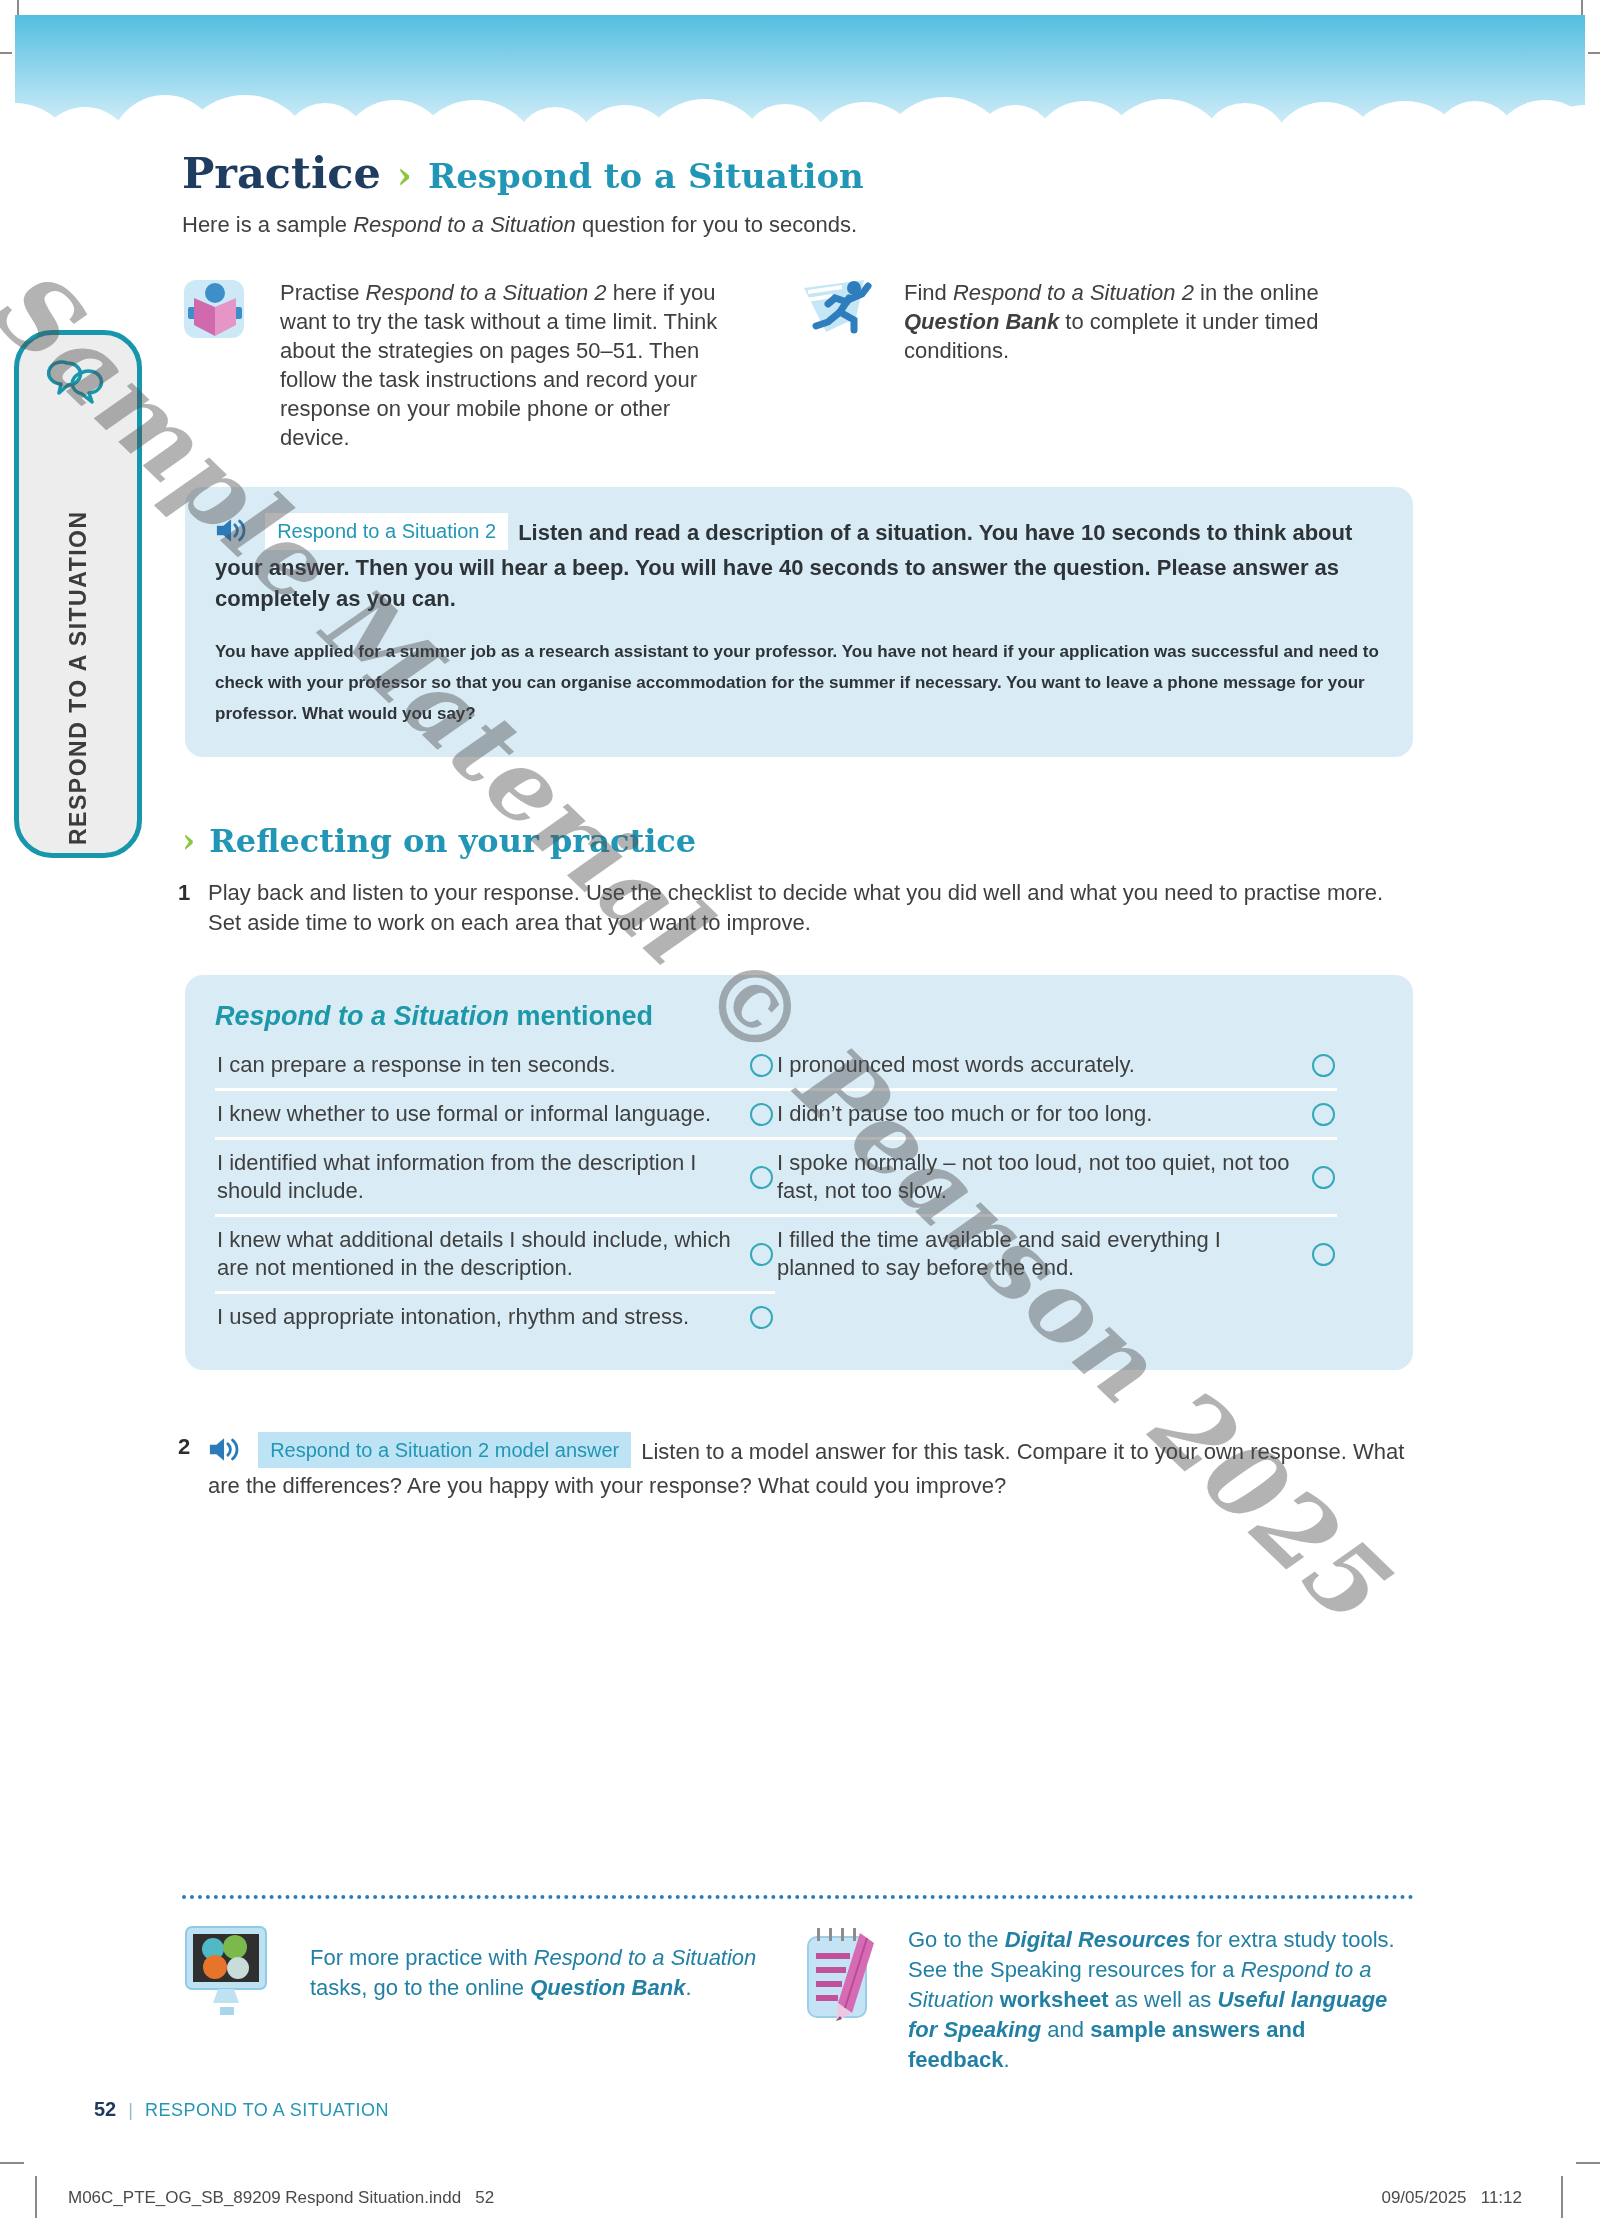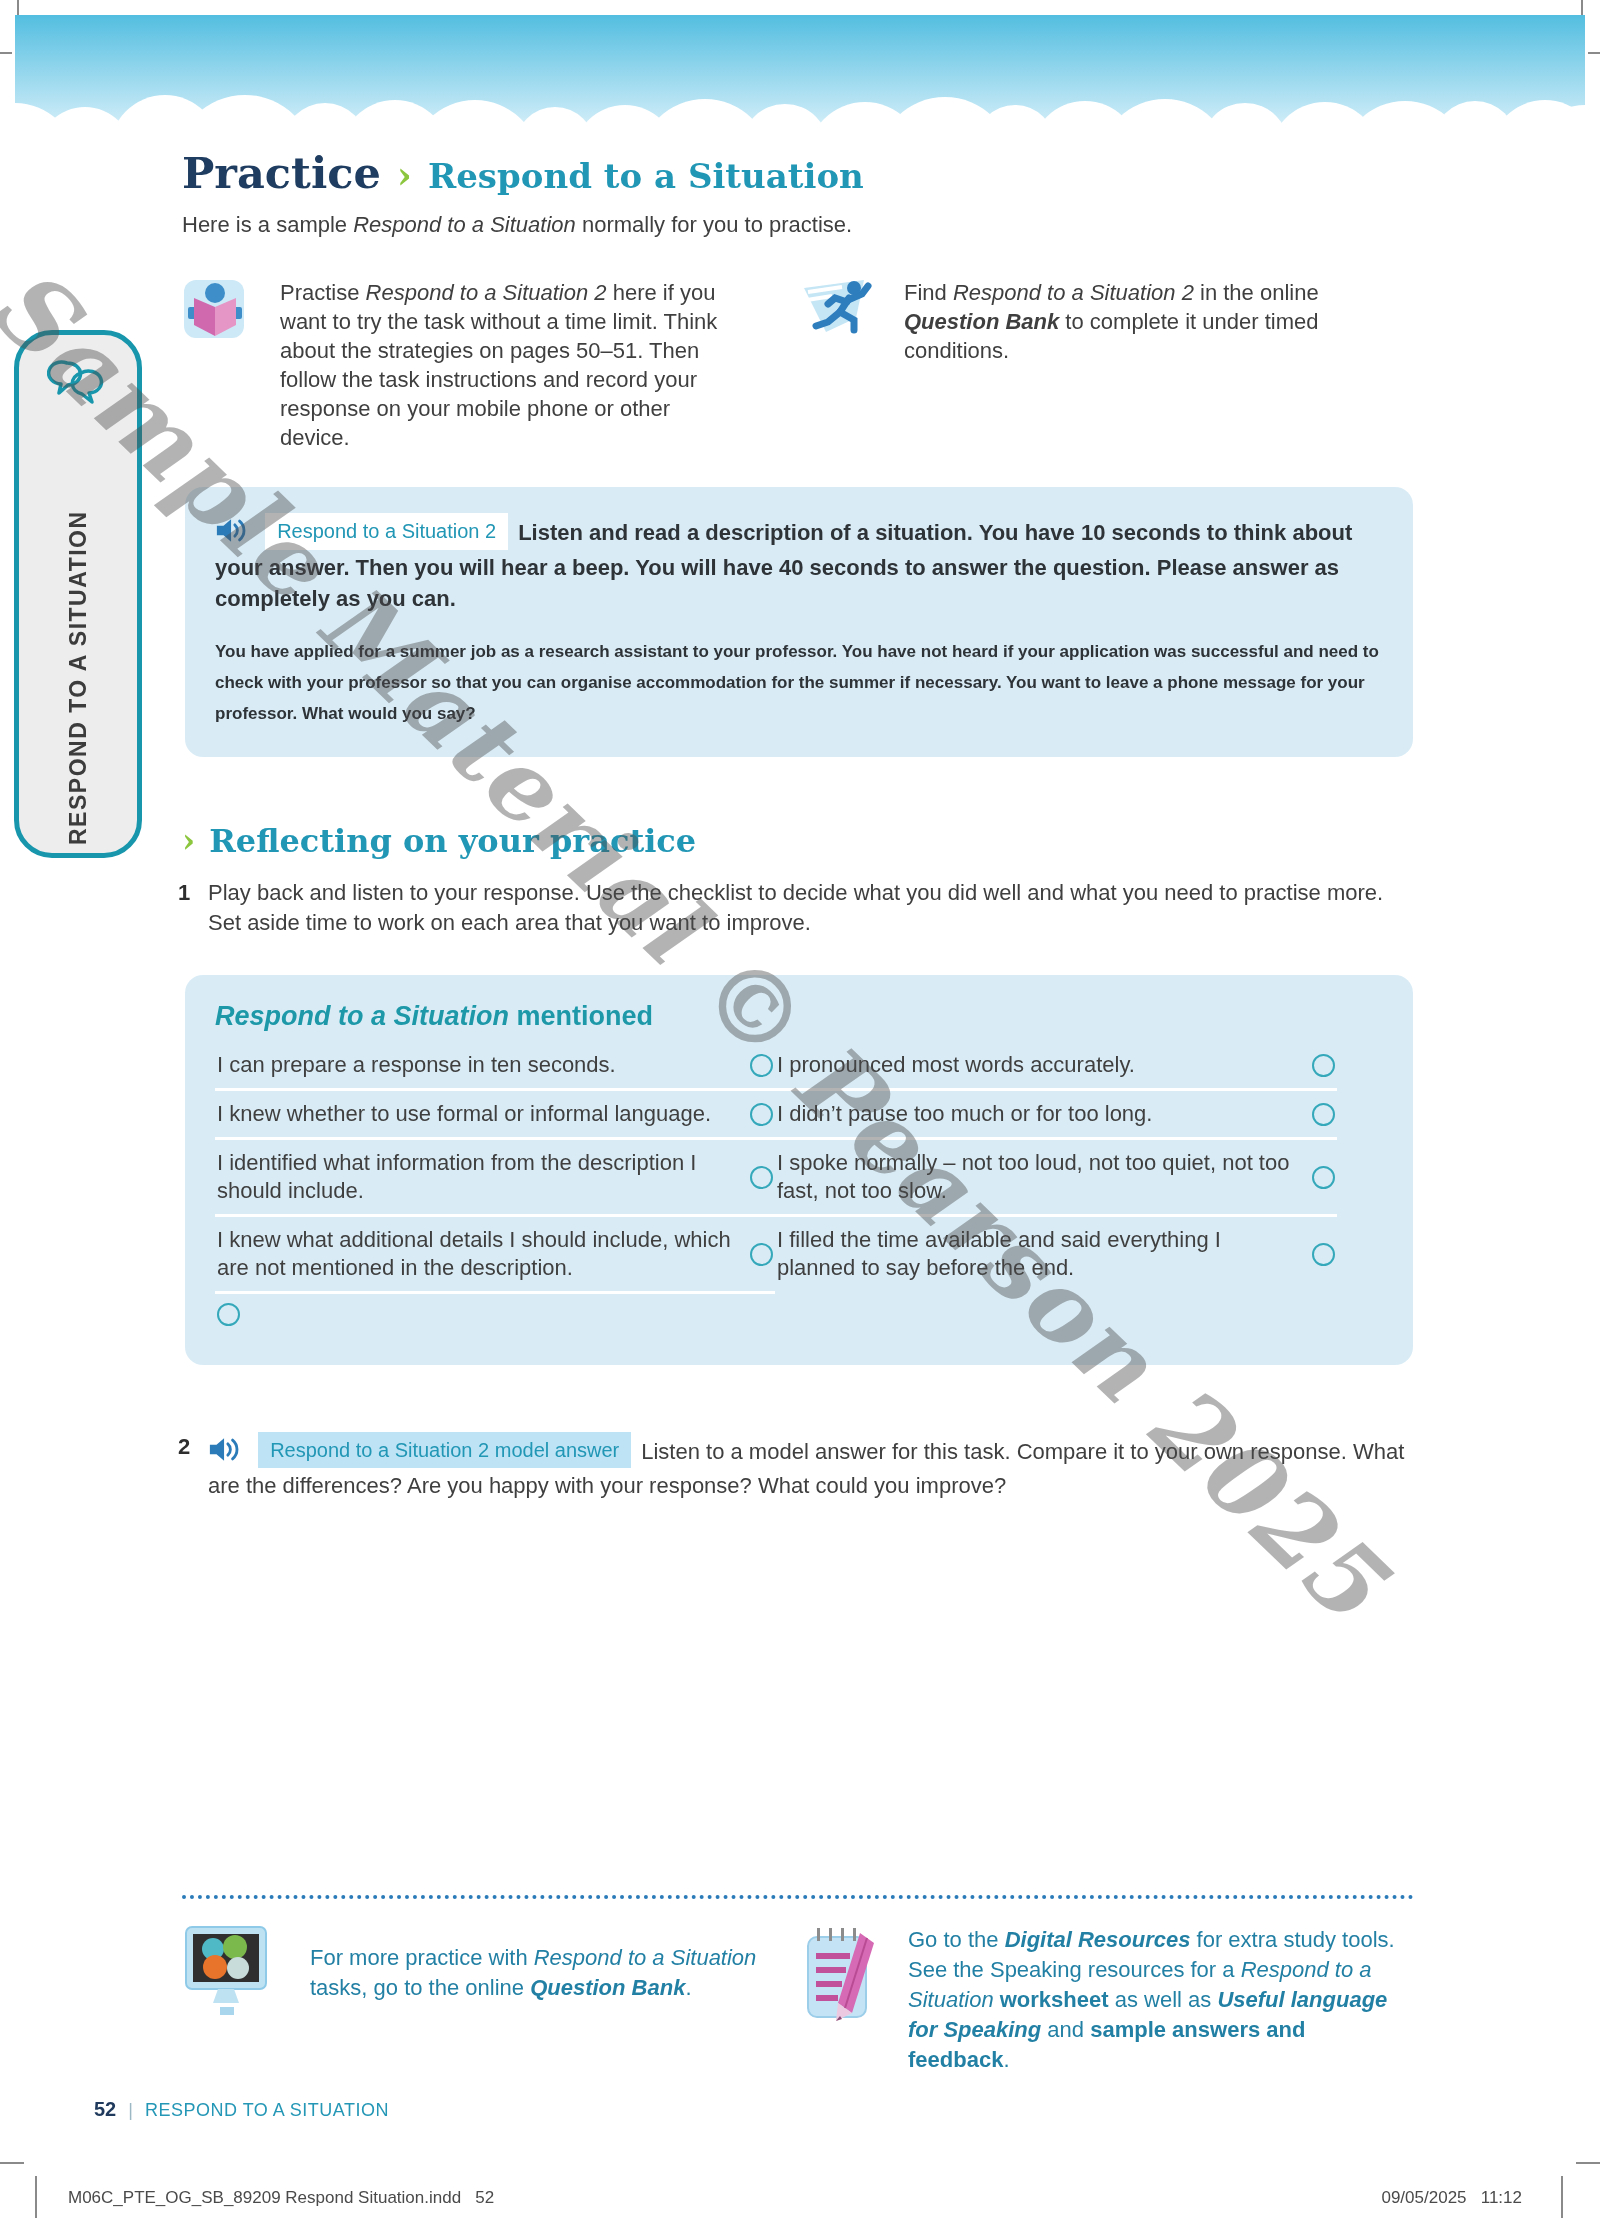--- a/index.html
+++ b/index.html
@@ -161,21 +161,21 @@
   </span>
   <div class="sidebar-label">RESPOND TO A SITUATION</div>
 </div>
 
 <div class="header">
   <div class="h1-row">
     <span class="h1-title serif">Practice</span>
     <span class="h1-chev serif">›</span>
     <span class="h1-section serif">Respond to a Situation</span>
   </div>
-  <div class="intro"><span>Here is a sample </span><span class="it">Respond to a Situation</span><span> normally for you to practise.</span></div>
+  <div class="intro"><span>Here is a sample </span><span class="it">Respond to a Situation</span><span> question for you to seconds.</span></div>
 </div>
 
 <div class="notes-row">
   <div class="note-col left">
     <span>
       <svg width="66" height="66" viewBox="0 0 66 66">
         <rect x="2" y="2" width="60" height="58" rx="12" fill="#cde9f7"></rect>
         <circle cx="33" cy="15" r="10" fill="#3e8fc9"></circle>
         <rect x="6" y="29" width="9" height="12" rx="2" fill="#3e8fc9"></rect>
         <rect x="51" y="29" width="9" height="12" rx="2" fill="#3e8fc9"></rect>
@@ -241,20 +241,21 @@
       </div>
       <div class="check-row">
         <div class="check-text">I identified what information from the description I should include.</div>
         <div class="check-circle"></div>
       </div>
       <div class="check-row">
         <div class="check-text">I knew what additional details I should include, which are not mentioned in the description.</div>
         <div class="check-circle"></div>
       </div>
       <div class="check-row last">
+        <div class="check-text">I used appropriate intonation, rhythm and stress.</div>
         <div class="check-circle"></div>
       </div>
     </div>
     <div class="check-col rcol">
       <div class="check-row">
         <div class="check-text">I pronounced most words accurately.</div>
         <div class="check-circle"></div>
       </div>
       <div class="check-row">
         <div class="check-text">I didn’t pause too much or for too long.</div>

